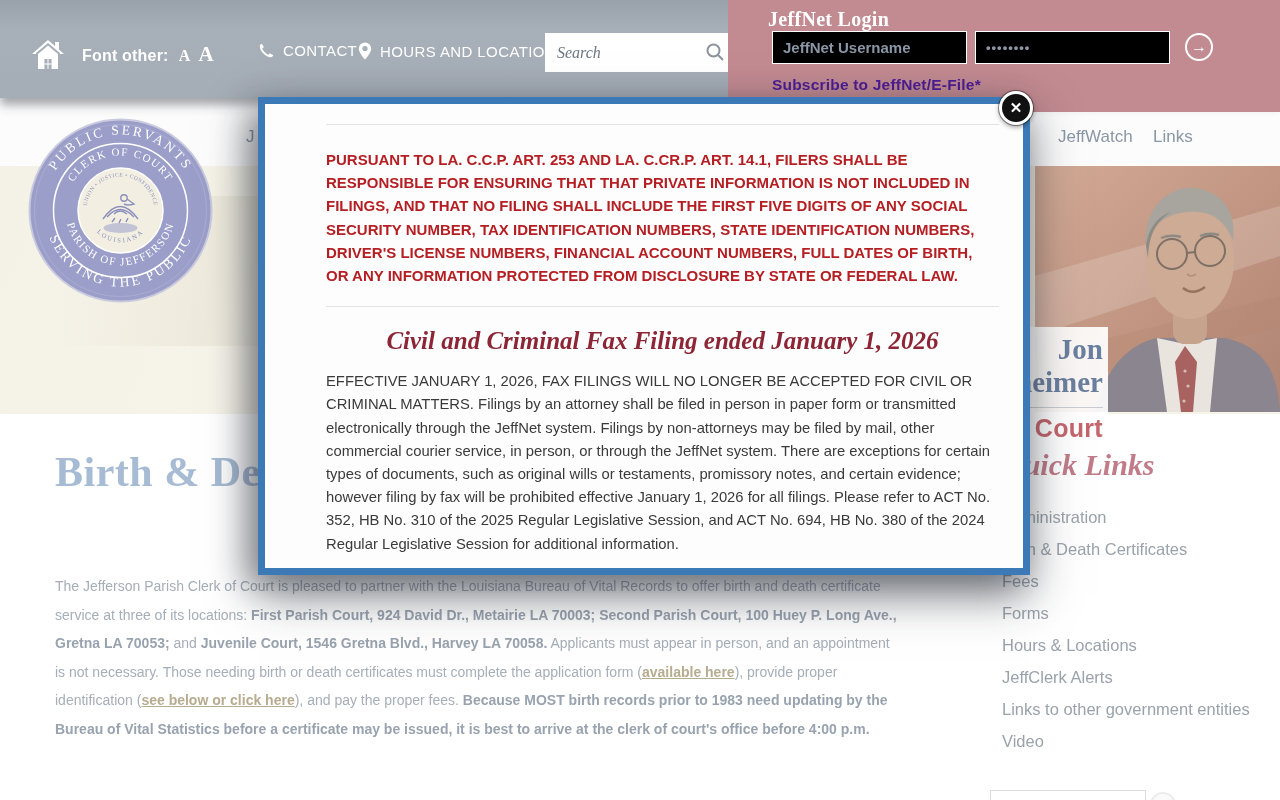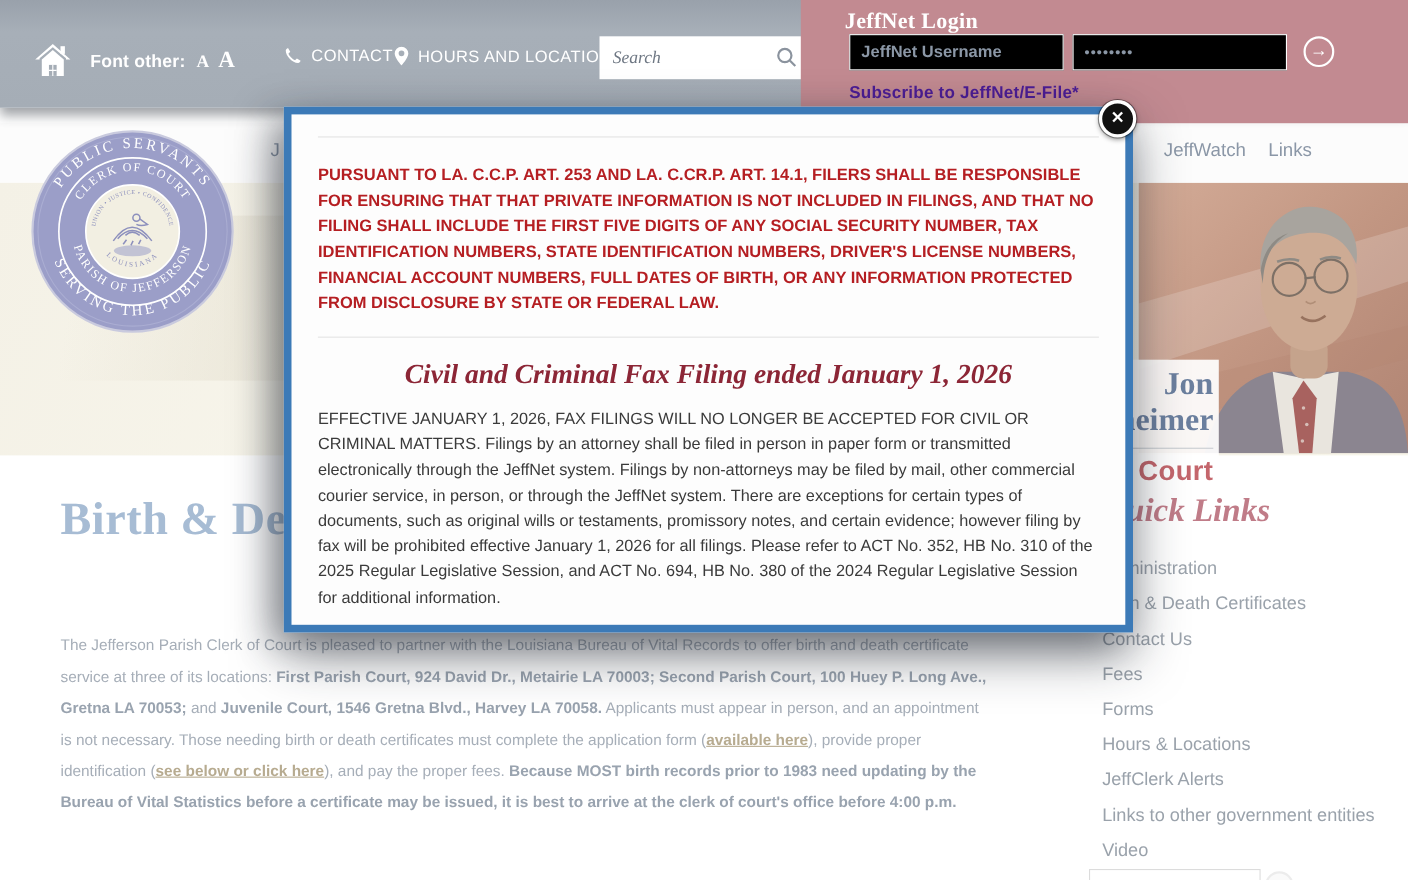--- a/index.html
+++ b/index.html
@@ -85,21 +85,21 @@
 
   
   .foot-input { position:absolute; left:990px; top:790px; width:156px; height:24px; background:#fff;
                 border:1px solid #dcdcdc; z-index:2; }
   .foot-circle { position:absolute; left:1150px; top:792px; width:26px; height:26px; border-radius:50%;
                  border:2px solid #ececec; background:#fafafa; z-index:2; }
 
   
   .modal { position:absolute; left:258px; top:97px; width:772px; height:478px; z-index:40;
            background:#fdfdfd; border:7px solid #3c7ab7;
-           box-shadow:0 20px 45px rgba(30,35,45,.5), -12px 10px 30px rgba(30,35,45,.35); overflow:hidden; }
+           box-shadow:0 20px 45px rgba(30,35,45,.5), -12px 10px 30px rgba(30,35,45,.35); overflow:hidden;padding-left:37px; }
   .modal-inner { padding:20px 24px 0 24px; }
   .m-hr { border:none; border-top:1px solid #e3e3e3; margin:0; }
   .m-notice { margin-top:23px; color:#b51e22; font-weight:bold; font-size:15px; line-height:23.2px; }
   .m-hr2 { margin-top:19px; }
   .m-heading { margin-top:20px; text-align:center; font-family:"Liberation Serif",serif; font-style:italic;
                font-weight:bold; font-size:25px; color:#8c2636; }
   .m-body { margin-top:15px; color:#3a3a3a; font-size:14.8px; line-height:23.2px; }
   .modal-close { position:absolute; left:999px; top:91px; width:34px; height:34px; border-radius:50%;
                  background:#111; border:3px solid #fff; color:#fff; font-size:15px; font-weight:bold;
                  text-align:center; line-height:28px; z-index:50; cursor:pointer;
@@ -255,21 +255,20 @@
     <h1 class="page-title">Birth &amp; Death Certificates</h1>
     <a class="legal-link">Legal Entitlement to Birth and Death Records</a>
     <p class="body-par"><span>The Jefferson Parish Clerk of Court is pleased to partner with the Louisiana Bureau of Vital Records to offer birth and death certificate service at three of its locations:  </span><b>First Parish Court, 924 David Dr., Metairie LA 70003; Second Parish Court, 100 Huey P. Long Ave., Gretna LA 70053;</b><span> and </span><b>Juvenile Court, 1546 Gretna Blvd., Harvey LA 70058.</b><span>  Applicants must appear in person, and an appointment is not necessary.  Those needing birth or death certificates must complete the application form (</span><a>available here</a><span>), provide proper identification (</span><a>see below or click here</a><span>), and pay the proper fees.  </span><b>Because MOST birth records prior to 1983 need updating by the Bureau of Vital Statistics before a certificate may be issued, it is best to arrive at the clerk of court's office before 4:00 p.m.</b></p>
   </div>
 
   <div class="sidebar">
     <div class="ql-head">Quick Links</div>
     <div class="ql-list">
       <a>Administration</a>
       <a>Birth &amp; Death Certificates</a>
-      <a>Contact Us</a>
       <a>Fees</a>
       <a>Forms</a>
       <a>Hours &amp; Locations</a>
       <a>JeffClerk Alerts</a>
       <a>Links to other government entities</a>
       <a>Video</a>
     </div>
   </div>
 
   <div class="foot-input"></div>

